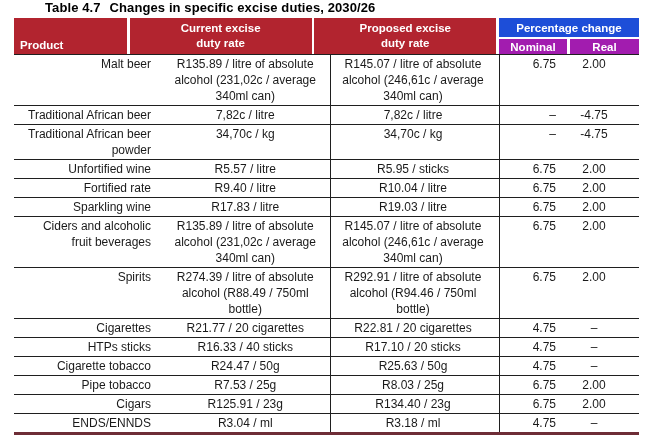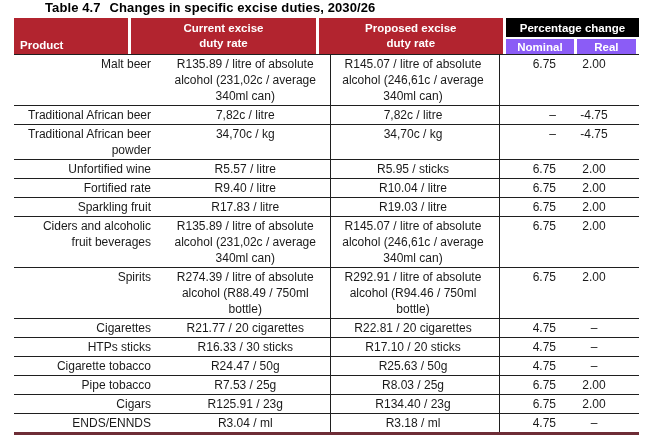--- a/index.html
+++ b/index.html
@@ -30,31 +30,31 @@
   }
   .h-product { width:120px; display:flex; align-items:flex-end; padding:0 0 3px 6px; }
   .hgap { width:3px; background:#ffffff; }
   .h-duty {
     width:194px; display:flex; flex-direction:column;
     justify-content:center; align-items:center;
     text-align:center; line-height:15px;
   }
   .h-pct { width:140px; display:flex; flex-direction:column; }
   .h-pct-top {
-    background:#000000; color:#fff; font-weight:bold; font-size:11.5px;
+    background:#1d4ed8; color:#fff; font-weight:bold; font-size:11.5px;
     height:19px; display:flex; align-items:center; justify-content:center;
   }
   .h-pct-gapv { height:2px; background:#fff; }
   .h-pct-bottom { flex:1; display:flex; }
   .h-sub {
-    background:#8b5cf6; color:#fff; font-weight:bold; font-size:11.5px;
+    background:#a21caf; color:#fff; font-weight:bold; font-size:11.5px;
     display:flex; align-items:center; justify-content:center; box-sizing:border-box;
   }
   .h-nominal { width:68px; }
-  .h-real { width:59px; }
+  .h-real { width:69px; }
   .h-sub-gap { width:3px; background:#fff; }
 
   
   table.body {
     border-collapse:collapse; table-layout:fixed;
     width:625px; font-size:12px;
     border-top:1.5px solid #1f1f1f;
     margin-top:0px;
   }
   table.body td {
@@ -152,21 +152,21 @@
           <td class="c5">2.00</td>
         </tr>
         <tr class="h1">
           <td class="c1">Fortified rate</td>
           <td class="c2">R9.40 / litre</td>
           <td class="c3">R10.04 / litre</td>
           <td class="c4">6.75</td>
           <td class="c5">2.00</td>
         </tr>
         <tr class="h1">
-          <td class="c1">Sparkling fruit</td>
+          <td class="c1">Sparkling wine</td>
           <td class="c2">R17.83 / litre</td>
           <td class="c3">R19.03 / litre</td>
           <td class="c4">6.75</td>
           <td class="c5">2.00</td>
         </tr>
         <tr class="h3">
           <td class="c1">Ciders and alcoholic fruit beverages</td>
           <td class="c2">R135.89 / litre of absolute alcohol (231,02c / average 340ml can)</td>
           <td class="c3">R145.07 / litre of absolute alcohol (246,61c / average 340ml can)</td>
           <td class="c4">6.75</td>
@@ -181,21 +181,21 @@
         </tr>
         <tr class="h1">
           <td class="c1">Cigarettes</td>
           <td class="c2">R21.77 / 20 cigarettes</td>
           <td class="c3">R22.81 / 20 cigarettes</td>
           <td class="c4">4.75</td>
           <td class="c5">–</td>
         </tr>
         <tr class="h1">
           <td class="c1">HTPs sticks</td>
-          <td class="c2">R16.33 / 30 sticks</td>
+          <td class="c2">R16.33 / 40 sticks</td>
           <td class="c3">R17.10 / 20 sticks</td>
           <td class="c4">4.75</td>
           <td class="c5">–</td>
         </tr>
         <tr class="h1">
           <td class="c1">Cigarette tobacco</td>
           <td class="c2">R24.47 / 50g</td>
           <td class="c3">R25.63 / 50g</td>
           <td class="c4">4.75</td>
           <td class="c5">–</td>

